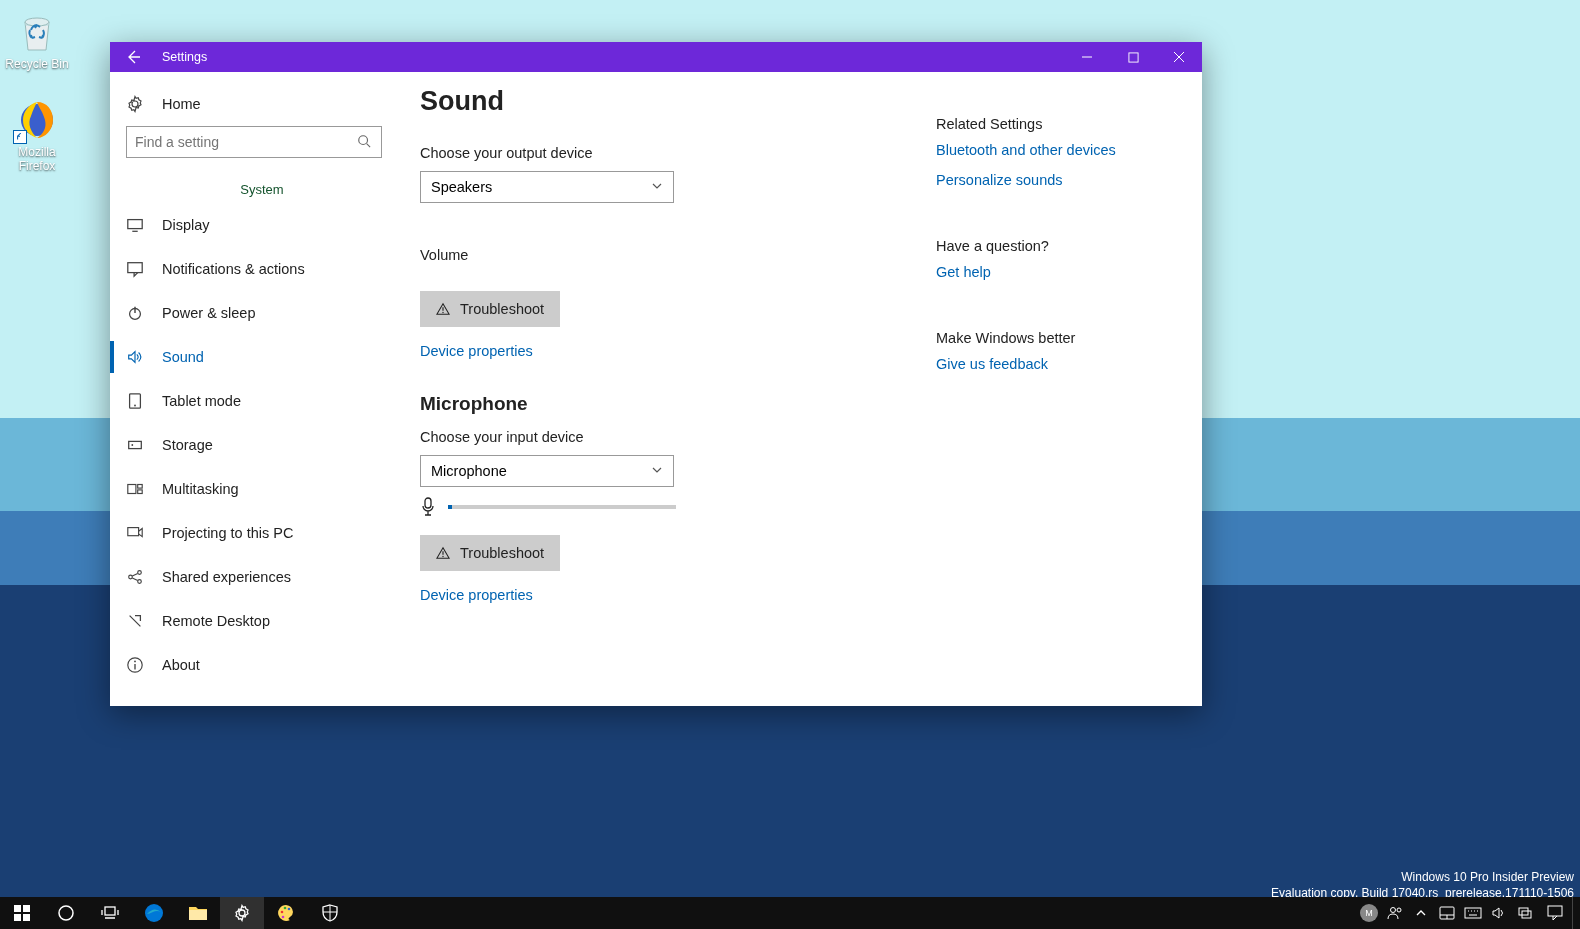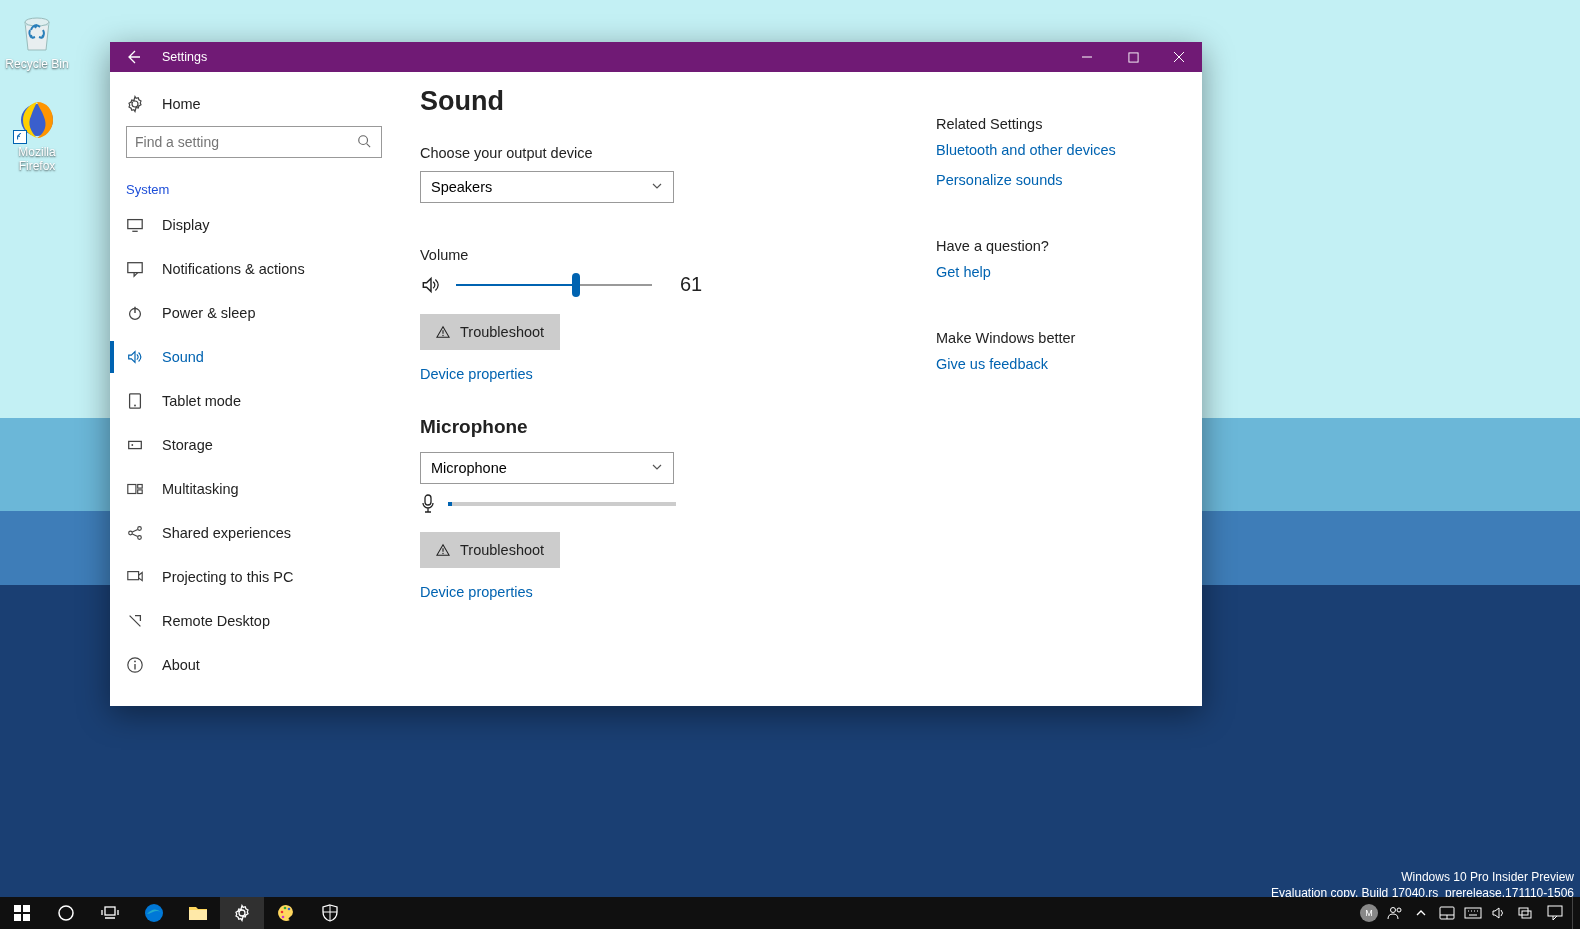--- a/index.html
+++ b/index.html
@@ -24,21 +24,21 @@
 .recycle { left: 0; top: 10px; }
 .firefox { left: 0; top: 98px; }
 
 
 .window {
   position: absolute; left: 110px; top: 42px; width: 1092px; height: 664px;
   background: #fff; box-shadow: 0 8px 30px rgba(0,0,0,.4);
   display: flex; flex-direction: column;
 }
 .titlebar {
-  height: 30px; background: #701a75; color: #fff;
+  height: 30px; background: #6d28d9; color: #fff;
   display: flex; align-items: center; font-size: 12.5px;
 }
 .titlebar .back { width: 46px; height: 30px; display: flex; align-items: center; justify-content: center; cursor: pointer; }
 .titlebar .title { padding-left: 6px; }
 .titlebar .spacer { flex: 1; }
 .winbtn { width: 46px; height: 30px; display: flex; align-items: center; justify-content: center; cursor: pointer; }
 
 .window-body { flex: 1; display: flex; background: #fff; overflow: hidden; }
 
 
@@ -57,21 +57,21 @@
 .search-wrap { padding: 0 16px 8px 16px; }
 .search-box {
   display: flex; align-items: center; height: 32px;
   border: 1px solid #999; padding: 0 8px 0 8px; background: #fff;
 }
 .search-box input {
   flex: 1; border: none; outline: none; font-size: 14px; color: #888; background: transparent;
 }
 .search-box .sicon { width: 16px; height: 16px; color: #666; }
 
-.section-label { padding: 16px 0 6px 16px; font-size: 13px; color: #1d4ed8; }
+.section-label { padding: 16px 0 6px 16px; font-size: 13px; color: #14532d; text-align: center; }
 
 
 .main { flex: 1; padding: 14px 0 0 22px; display: flex; }
 .content-col { width: 480px; }
 .h1 { font-size: 27px; font-weight: 600; color: #222; margin-bottom: 28px; }
 .h2 { font-size: 19px; font-weight: 600; color: #222; margin: 34px 0 14px; }
 .field-label { font-size: 14.5px; color: #222; margin-bottom: 10px; }
 
 .dropdown {
   width: 254px; height: 32px; border: 1px solid #999;
@@ -287,36 +287,36 @@
                 <rect x="2" y="5" width="9" height="10" fill="none" stroke="currentColor" stroke-width="1.3"></rect>
                 <rect x="13" y="5" width="5" height="4" fill="none" stroke="currentColor" stroke-width="1.3"></rect>
                 <rect x="13" y="11" width="5" height="4" fill="none" stroke="currentColor" stroke-width="1.3"></rect>
               </svg>
             </span>
           <span>Multitasking</span>
         </div>
         <div class="nav-item">
           <span class="nav-icon">
               <svg width="18" height="18" viewBox="0 0 20 20">
+                <rect x="2" y="4" width="12" height="9" fill="none" stroke="currentColor" stroke-width="1.3"></rect>
+                <path d="M14 8 L18 5 V14 L14 11" fill="none" stroke="currentColor" stroke-width="1.3"></path>
+              </svg>
+            </span>
+          <span>Projecting to this PC</span>
+        </div>
+        <div class="nav-item">
+          <span class="nav-icon">
+              <svg width="18" height="18" viewBox="0 0 20 20">
                 <circle cx="5" cy="10" r="2" fill="none" stroke="currentColor" stroke-width="1.3"></circle>
                 <circle cx="15" cy="5" r="2" fill="none" stroke="currentColor" stroke-width="1.3"></circle>
                 <circle cx="15" cy="15" r="2" fill="none" stroke="currentColor" stroke-width="1.3"></circle>
                 <path d="M7 9 L13 6 M7 11 L13 14" stroke="currentColor" stroke-width="1.3"></path>
               </svg>
             </span>
           <span>Shared experiences</span>
-        </div>
-        <div class="nav-item">
-          <span class="nav-icon">
-              <svg width="18" height="18" viewBox="0 0 20 20">
-                <rect x="2" y="4" width="12" height="9" fill="none" stroke="currentColor" stroke-width="1.3"></rect>
-                <path d="M14 8 L18 5 V14 L14 11" fill="none" stroke="currentColor" stroke-width="1.3"></path>
-              </svg>
-            </span>
-          <span>Projecting to this PC</span>
         </div>
         <div class="nav-item">
           <span class="nav-icon">
               <svg width="18" height="18" viewBox="0 0 20 20">
                 <path d="M4 4 L16 16 M10 4 H16 V10" stroke="currentColor" fill="none" stroke-width="1.4"></path>
               </svg>
             </span>
           <span>Remote Desktop</span>
         </div>
         <div class="nav-item">
@@ -337,46 +337,34 @@
 
           <div class="field-label">Choose your output device</div>
           <div class="dropdown">
             <span>Speakers</span>
             <span class="chev"><svg width="12" height="12" viewBox="0 0 12 12">
                   <path d="M2 4 L6 8 L10 4" fill="none" stroke="currentColor" stroke-width="1.2"></path>
                 </svg></span>
           </div>
 
           <div class="field-label" style="margin-top:44px">Volume</div>
-          <div class="volume-row">
-            <span class="vol-icon">
-              <svg width="22" height="22" viewBox="0 0 20 20">
-                  <path d="M3 8 H6 L10 4 V16 L6 12 H3 Z" fill="none" stroke="#222" stroke-width="1.3"></path>
-                  <path d="M12 7 Q15 10 12 13 M14 5 Q19 10 14 15" fill="none" stroke="#222" stroke-width="1.1"></path>
-                </svg>
-            </span>
-            <div class="slider-track">
-              <div class="slider-fill" style="width:61%"></div>
-              <div class="slider-thumb" style="left:61%"></div>
-            </div>
-            <span class="vol-value">61</span>
-          </div>
 
           <button class="btn">
             <span class="bicon"><svg width="14" height="14" viewBox="0 0 16 16">
                   <path d="M8 2 L15 14 H1 Z" fill="none" stroke="#222" stroke-width="1.2"></path>
                   <path d="M8 6 V10" stroke="#222" stroke-width="1.3"></path>
                   <circle cx="8" cy="12" r=".8" fill="#222"></circle>
                 </svg></span>
             <span>Troubleshoot</span>
           </button>
           <a class="link">Device properties</a>
 
           <div class="h2">Microphone</div>
 
+          <div class="field-label">Choose your input device</div>
           <div class="dropdown">
             <span>Microphone</span>
             <span class="chev"><svg width="12" height="12" viewBox="0 0 12 12">
                   <path d="M2 4 L6 8 L10 4" fill="none" stroke="currentColor" stroke-width="1.2"></path>
                 </svg></span>
           </div>
 
           <div class="mic-row">
             <span class="mic-icon">
               <svg width="16" height="20" viewBox="0 0 16 20">

